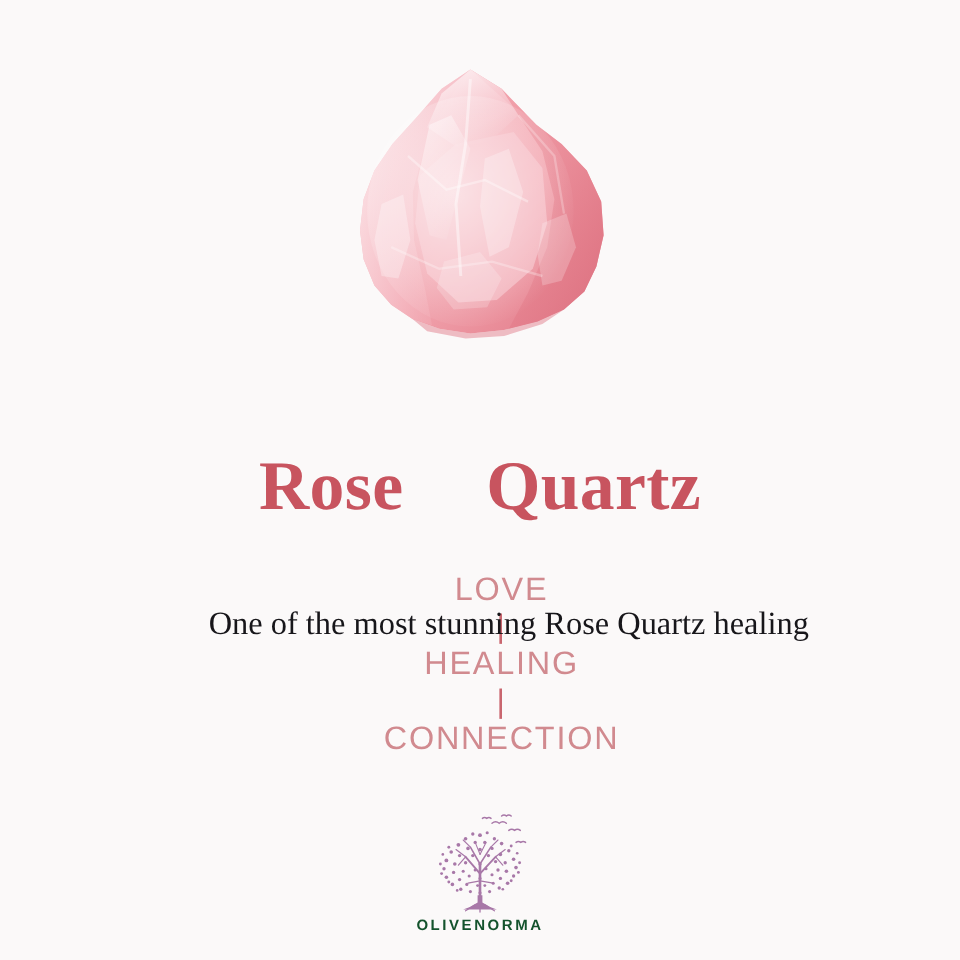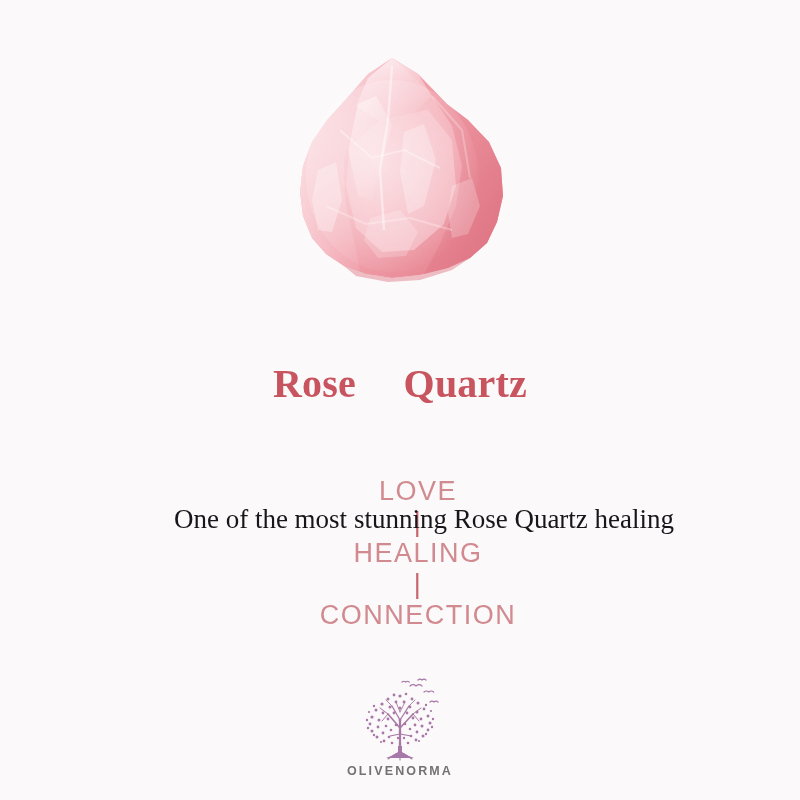--- a/index.html
+++ b/index.html
@@ -40,21 +40,21 @@
 
   
   .title {
     position: absolute;
     top: 336px;
     left: 0;
     width: 800px;
     text-align: center;
     font-family: "Liberation Serif", serif;
     font-weight: 700;
-    font-size: 40px;
+    font-size: 58px;
     line-height: 1.05;
     color: #c8545f;
     word-spacing: 0.34em;
     letter-spacing: 0.005em;
     white-space: pre;
   }
 
   
   .subtitle {
     position: absolute;
@@ -104,21 +104,21 @@
     align-items: center;
   }
   .logo-mark {
     display: block;
   }
   .logo-word {
     margin-top: 2px;
     font-family: "Liberation Sans", sans-serif;
     font-size: 12.5px;
     letter-spacing: 0.17em;
-    color: #737373;
+    color: #14532d;
     font-weight: 600;
   }
 </style>
 </head>
 <body>
 
 <div class="card">
 
   <div class="crystal-wrap">
     <svg class="crystal-svg" width="800" height="300" viewBox="0 0 800 300">

